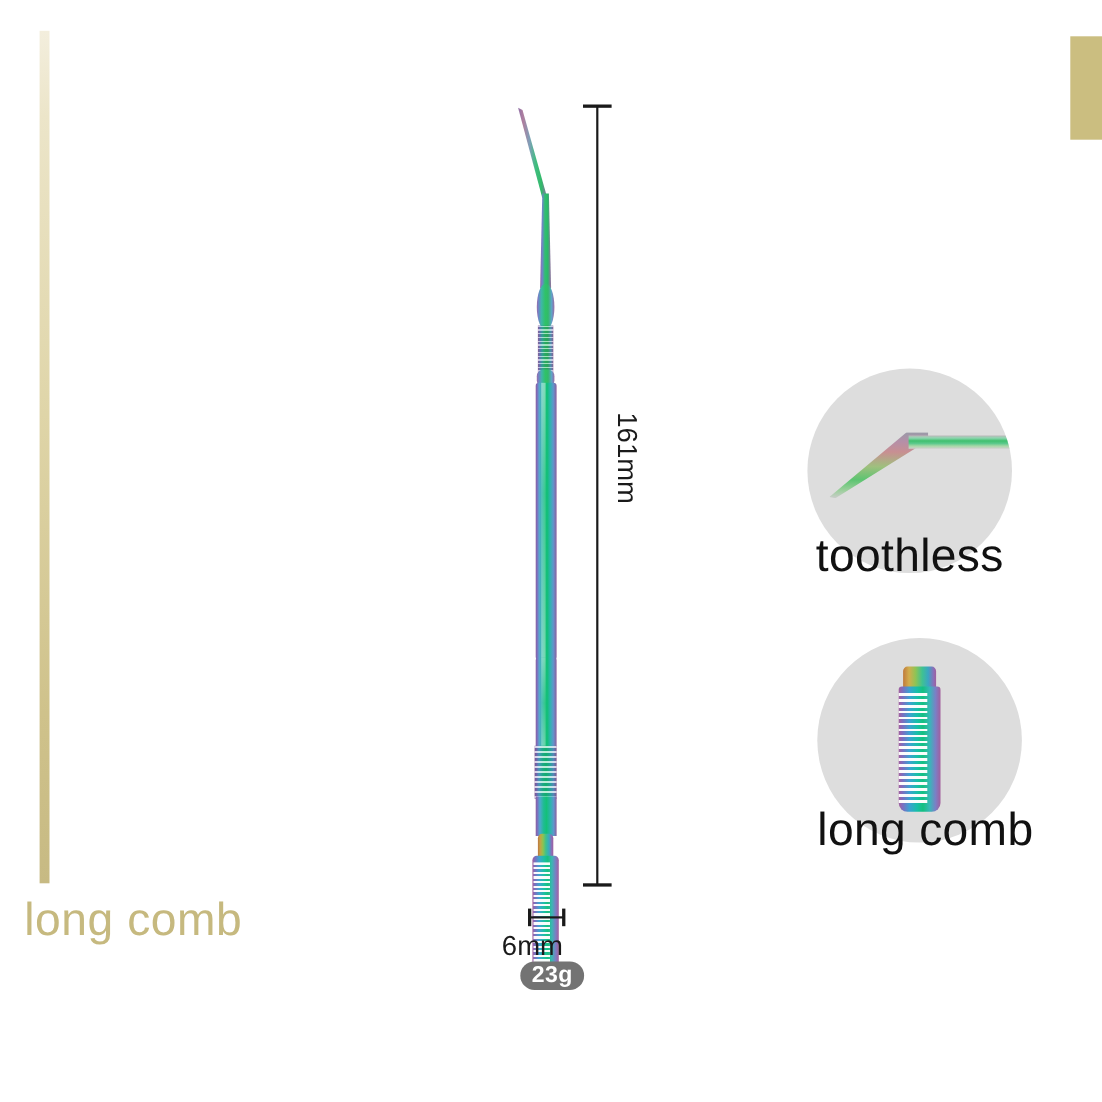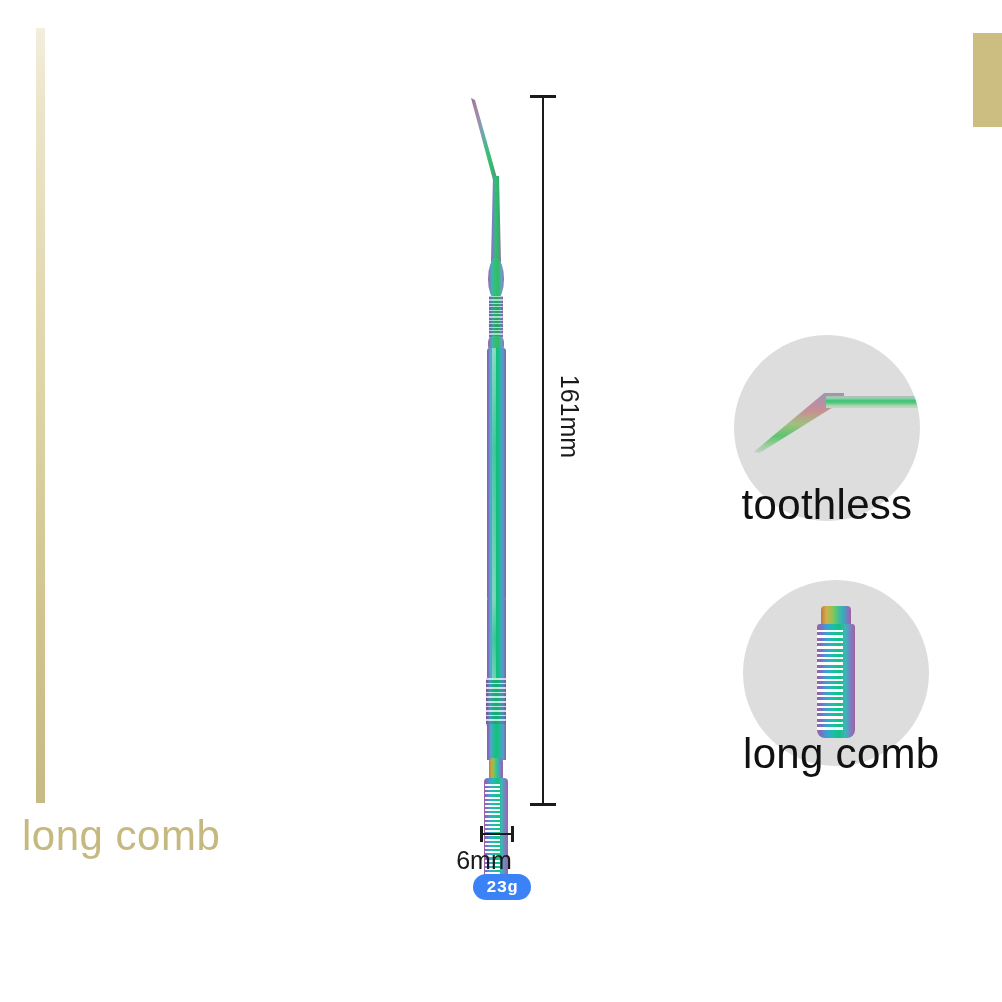--- a/index.html
+++ b/index.html
@@ -287,29 +287,28 @@
   }
 
   
   .weight-pill {
     position: absolute;
     left: 473px;
     top: 874px;
     width: 58px;
     height: 26px;
     border-radius: 13px;
-    background: #3b82f6;
+    background: #737373;
     color: #ffffff;
-    font-size: 17px;
+    font-size: 21px;
     font-weight: 600;
     display: flex;
     align-items: center;
     justify-content: center;
     letter-spacing: 0.3px;
-    font-family: Liberation Mono, monospace;
   }
 
   
   .detail {
     position: absolute;
   }
   .detail-circle {
     position: relative;
     width: 186px;
     height: 186px;

